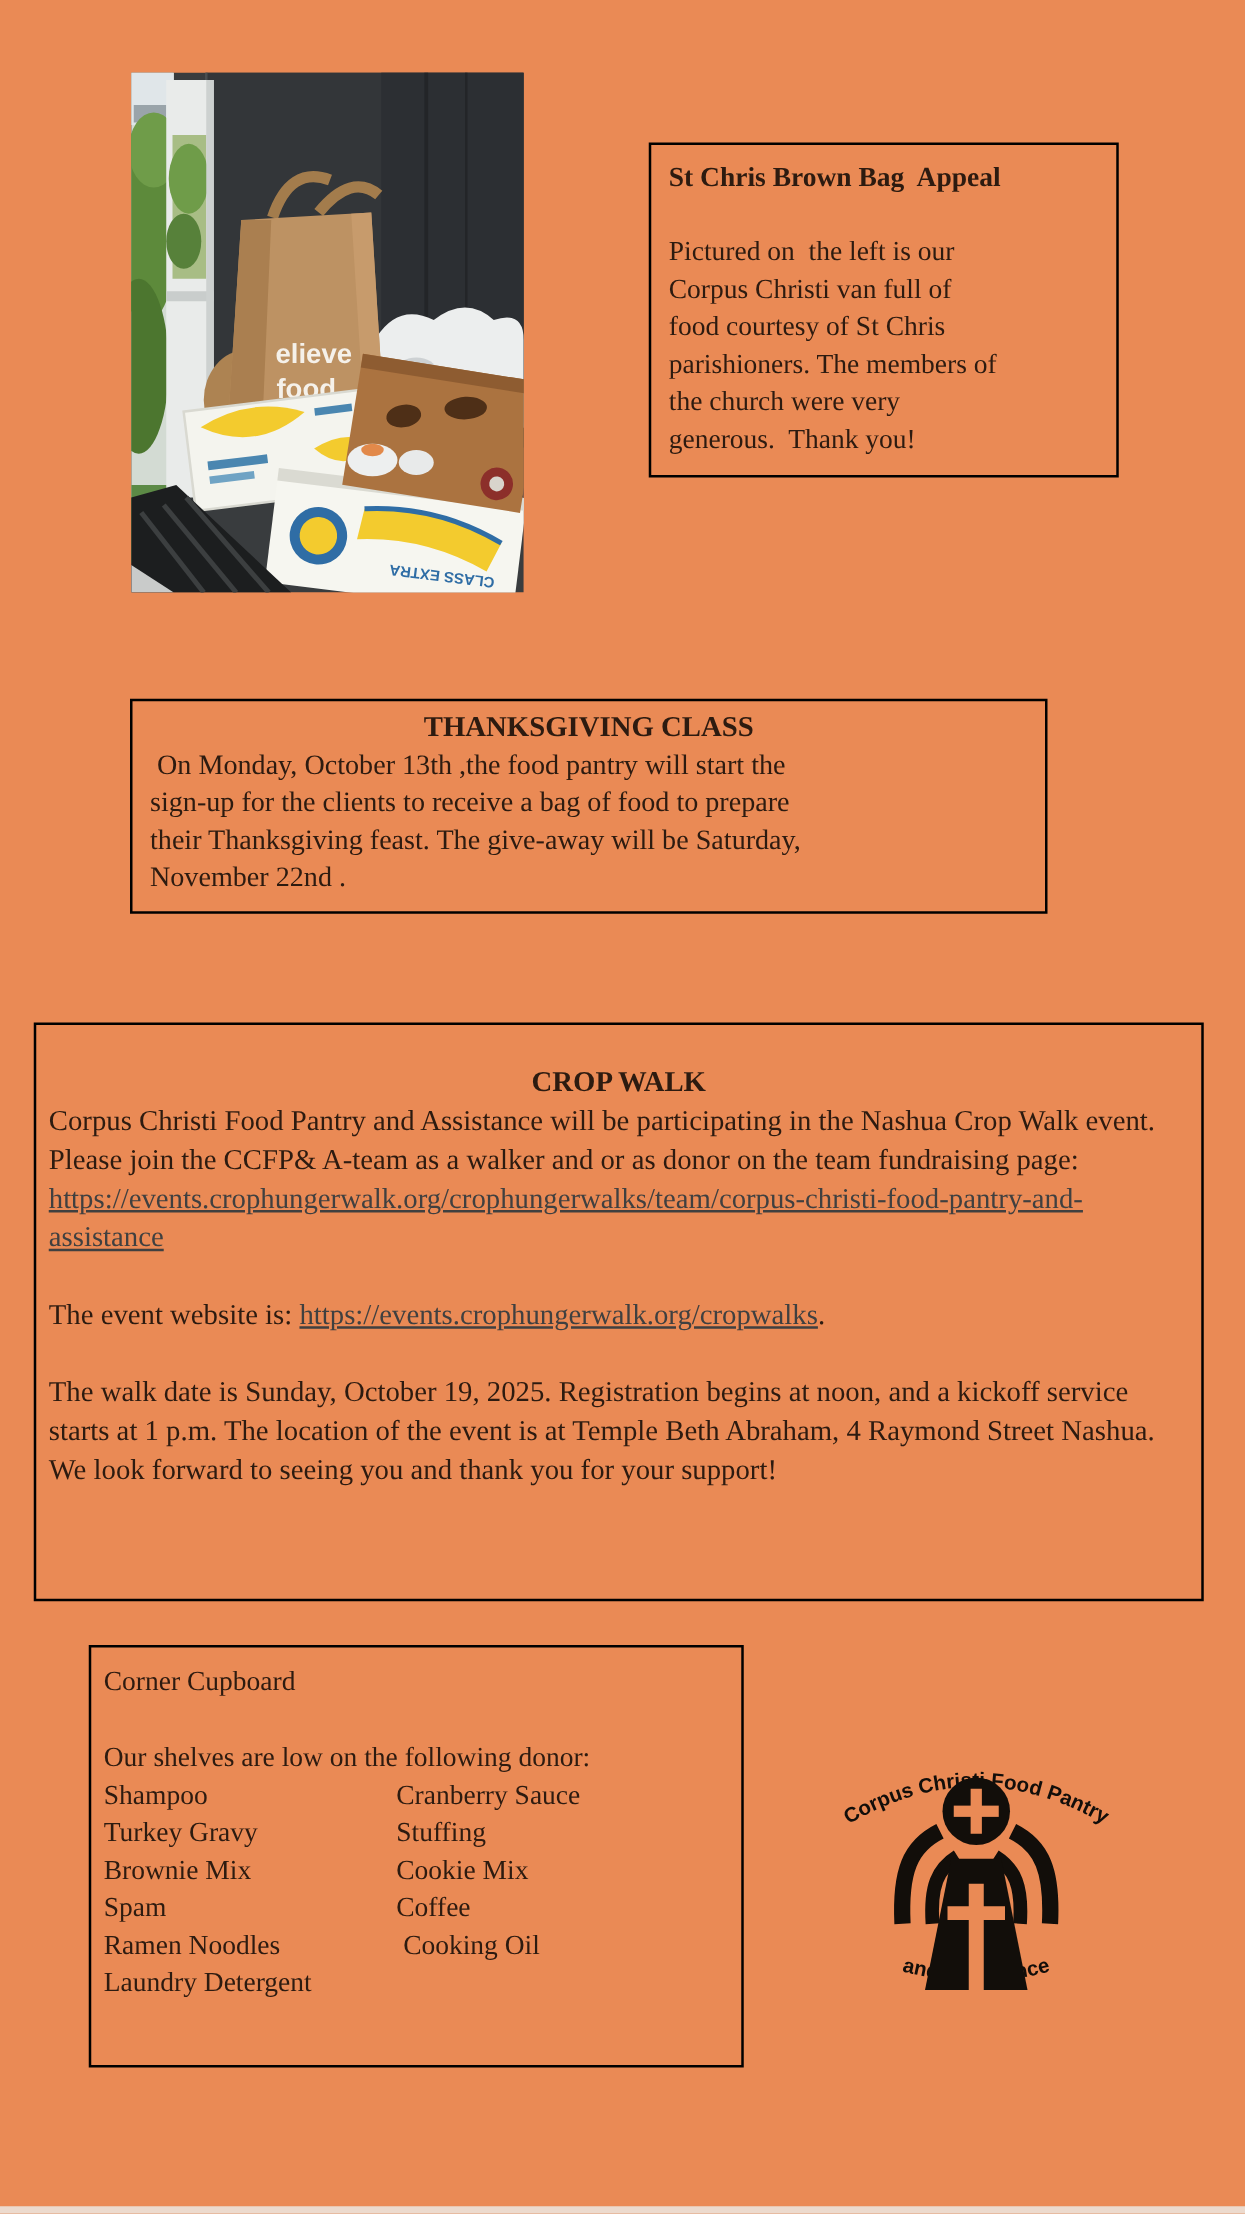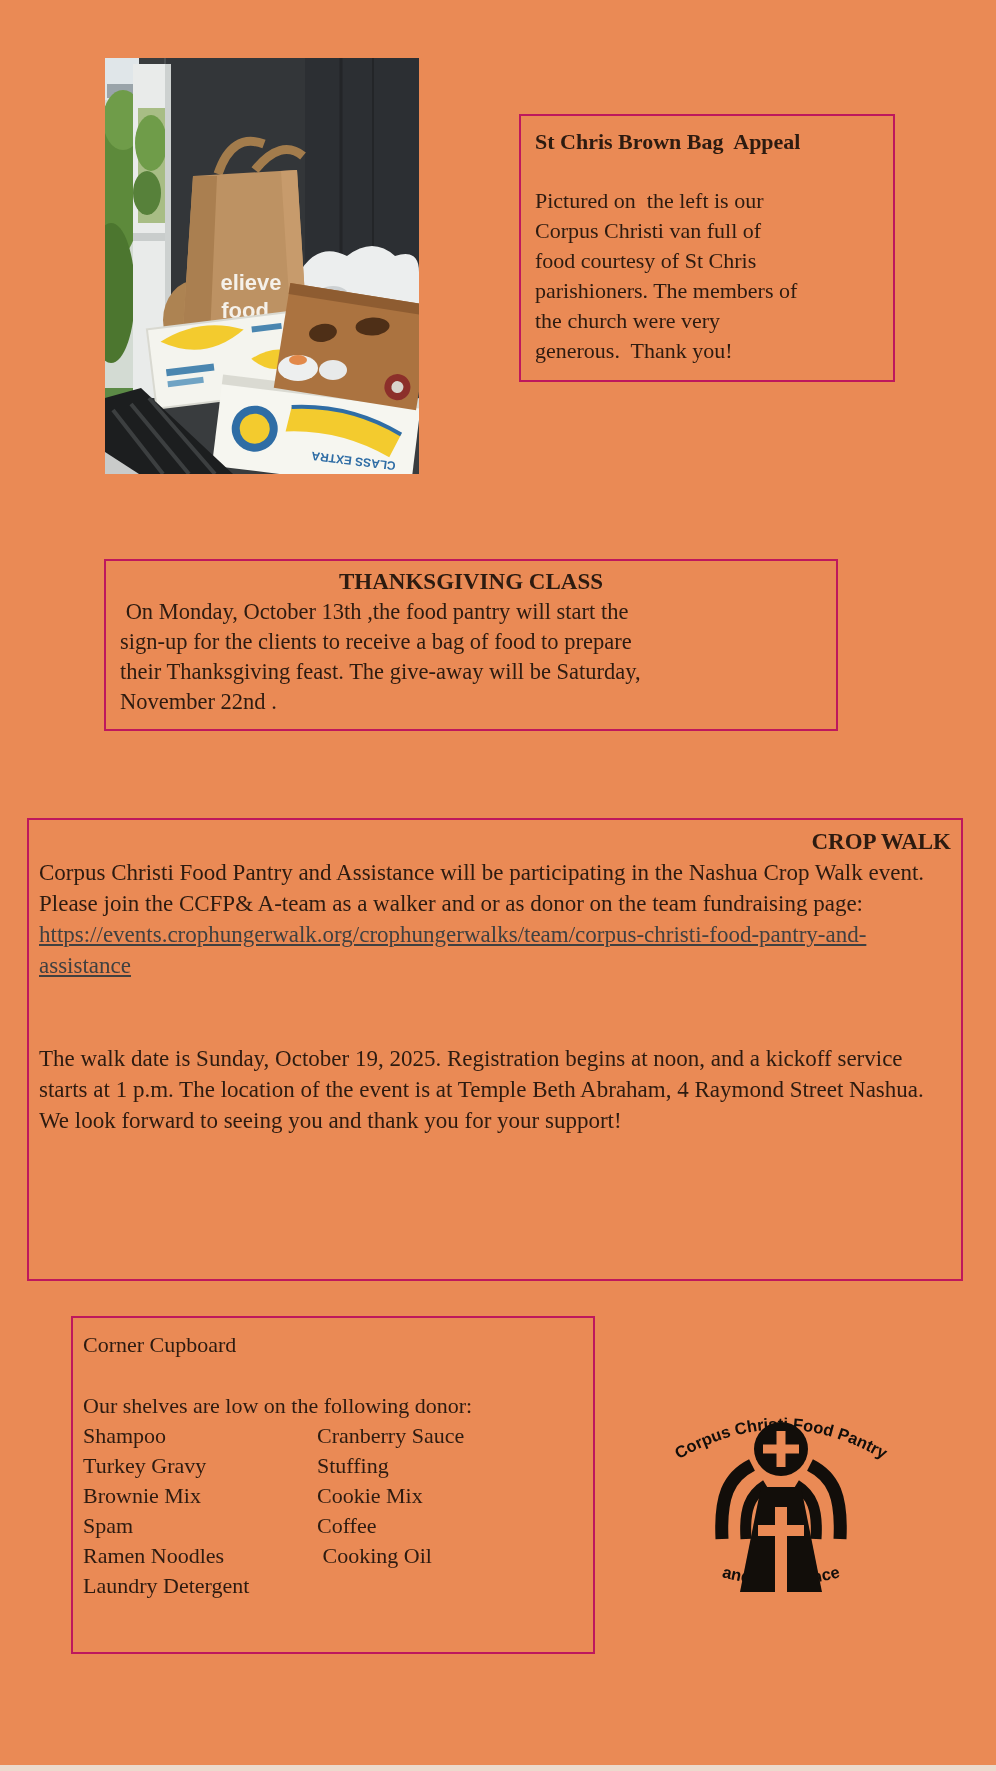--- a/index.html
+++ b/index.html
@@ -13,38 +13,38 @@
     background:#EA8A55;
     overflow:hidden;
     margin:0 auto;
   }
   .bottom-edge{
     position:absolute;left:0;bottom:0;width:996px;height:6px;
     background:#ECDACD;
   }
   .txtbox{
     position:absolute;
-    border:2px solid #be185d;
+    border:2px solid #000000;
     color:#2D1B10;
     box-sizing:border-box;
   }
   .pre{white-space:pre-wrap;}
   
   .stchris{left:519px;top:114px;width:376px;height:268px;padding:12px 14px;}
   .stchris .ttl{font-weight:bold;font-size:22px;line-height:28px;white-space:pre-wrap;}
   .stchris .bod{font-size:22px;line-height:30px;margin-top:30px;}
   
   .photo{position:absolute;left:105px;top:58px;width:314px;height:448px;}
   
   .thanks{left:104px;top:559px;width:734px;height:172px;padding:6px 14px;}
   .thanks .ttl{font-weight:bold;font-size:23px;line-height:30px;text-align:center;}
   .thanks .bod{font-size:22.5px;line-height:30px;}
   
   .crop{left:27px;top:818px;width:936px;height:463px;padding:6px 10px;font-size:23px;line-height:31px;}
-  .crop .ttl{font-weight:bold;text-align:right;}
+  .crop .ttl{font-weight:bold;text-align:center;margin-top:24px;}
   .crop a{color:#404040;text-decoration:underline;cursor:pointer;}
   .crop .teamlink{display:block;overflow-wrap:anywhere;}
   .crop .gap{height:31px;}
   
   .cupboard{left:71px;top:1316px;width:524px;height:338px;padding:12px 10px;font-size:22px;line-height:30px;}
   .cupboard .ttl{font-weight:normal;margin-bottom:31px;}
   .cupboard .cols{display:flex;margin-top:0;}
   .cupboard .colL{width:234px;}
   
   .logo{position:absolute;left:652px;top:1375px;width:258px;height:232px;}
@@ -158,20 +158,21 @@
 sign-up for the clients to receive a bag of food to prepare
 their Thanksgiving feast. The give-away will be Saturday,
 November 22nd .</div>
   </div>
 
   <div class="txtbox crop">
     <div class="ttl">CROP WALK</div>
     <div>Corpus Christi Food Pantry and Assistance will be participating in the Nashua Crop Walk event. Please join the CCFP&amp; A-team as a walker and or as donor on the team fundraising page:</div>
     <a class="teamlink" href="#">https://events.crophungerwalk.org/crophungerwalks/team/corpus-christi-food-pantry-and-assistance</a>
     <div class="gap"></div>
+    <div><span class="pre">The event website is: </span><a href="#">https://events.crophungerwalk.org/cropwalks</a><span>.</span></div>
     <div class="gap"></div>
     <div>The walk date is Sunday, October 19, 2025. Registration begins at noon, and a kickoff service starts at 1 p.m. The location of the event is at Temple Beth Abraham, 4 Raymond Street Nashua. We look forward to seeing you and thank you for your support!</div>
   </div>
 
   <div class="txtbox cupboard">
     <div class="ttl">Corner Cupboard</div>
     <div>Our shelves are low on the following donor:</div>
     <div class="cols">
       <div class="colL pre">Shampoo
 Turkey Gravy

